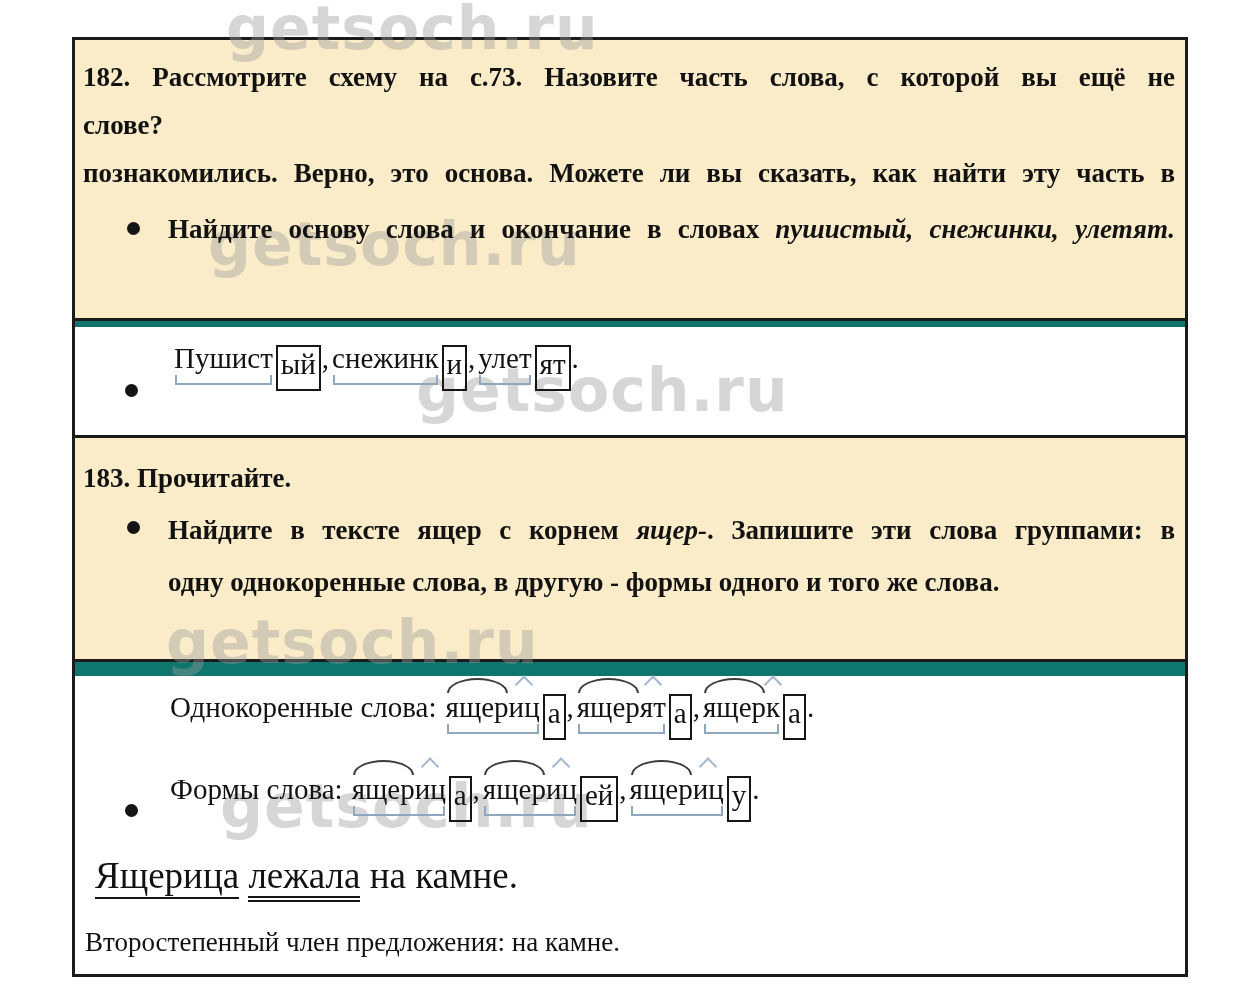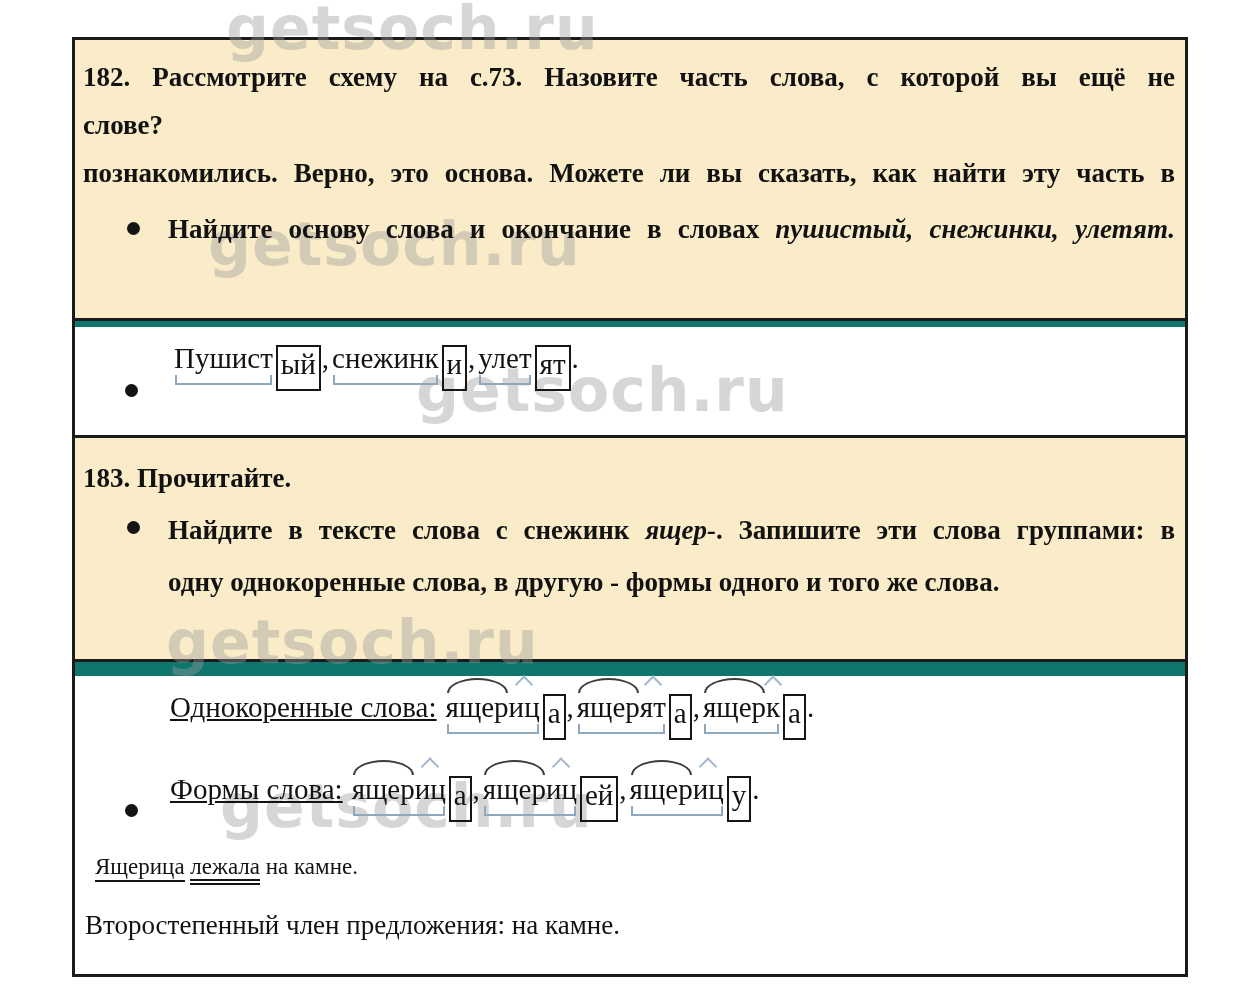--- a/index.html
+++ b/index.html
@@ -80,22 +80,22 @@
   .seg.ending{
     border:2px solid #161616;padding:2px 3px 8px;margin-left:2px;
     vertical-align:-6px;
   }
   .wtail{display:inline-block;}
   
   .s2-words{margin:6px 0 0 96px;}
   
   .row-a{margin:14px 0 0 95px;}
   .row-b{margin:6px 0 0 95px;}
-  .row-label{display:inline-block;margin-right:6px;text-decoration:underline;}
-  .sentence{margin:20px 0 0 20px;font-size:23px;}
+  .row-label{display:inline-block;margin-right:6px;}
+  .sentence{margin:20px 0 0 20px;font-size:37px;}
   .u-subject{border-bottom:2px solid #141414;padding-bottom:1px;}
   .u-predicate{border-bottom:6px double #141414;}
   .secondary{margin:30px 0 0 10px;font-size:27px;}
 </style>
 </head>
 <body>
 
 <div class="wm" style="left:226px;top:-2px;">getsoch.ru</div>
 <div class="wm" style="left:208px;top:214px;">getsoch.ru</div>
 <div class="wm" style="left:416px;top:360px;">getsoch.ru</div>
@@ -120,21 +120,21 @@
     <span class="bullet-abs" style="top:57px;"></span>
     <div class="s2-words answer-font"><span class="mword"><span class="stemgroup"><span class="seg stem">Пушист</span></span><span class="seg ending">ый</span></span><span class="wtail">, </span><span class="mword"><span class="stemgroup"><span class="seg stem">снежинк</span></span><span class="seg ending">и</span></span><span class="wtail">, </span><span class="mword"><span class="stemgroup"><span class="seg stem">улет</span></span><span class="seg ending">ят</span></span><span class="wtail">.</span></div>
   </div>
 
   <div class="sec cream bline s3">
     <div class="task-line last">183. Прочитайте.</div>
 
     <div class="bullet-row" style="margin-top:2px;">
       <span class="bullet"></span>
       <div class="bullet-text">
-        <div class="task-line" style="line-height:52px;"><span>Найдите в тексте слова с снежинк </span><span class="it">ящер-</span><span>. Запишите эти слова группами: в</span></div>
+        <div class="task-line" style="line-height:52px;"><span>Найдите в тексте ящер с корнем </span><span class="it">ящер-</span><span>. Запишите эти слова группами: в</span></div>
         <div class="task-line last" style="line-height:52px;">одну однокоренные слова, в другую - формы одного и того же слова.</div>
       </div>
     </div>
 
   </div>
 
   <div class="sec white s4">
     <span class="bullet-abs" style="top:128px;"></span>
 
     <div class="row-a answer-font">

